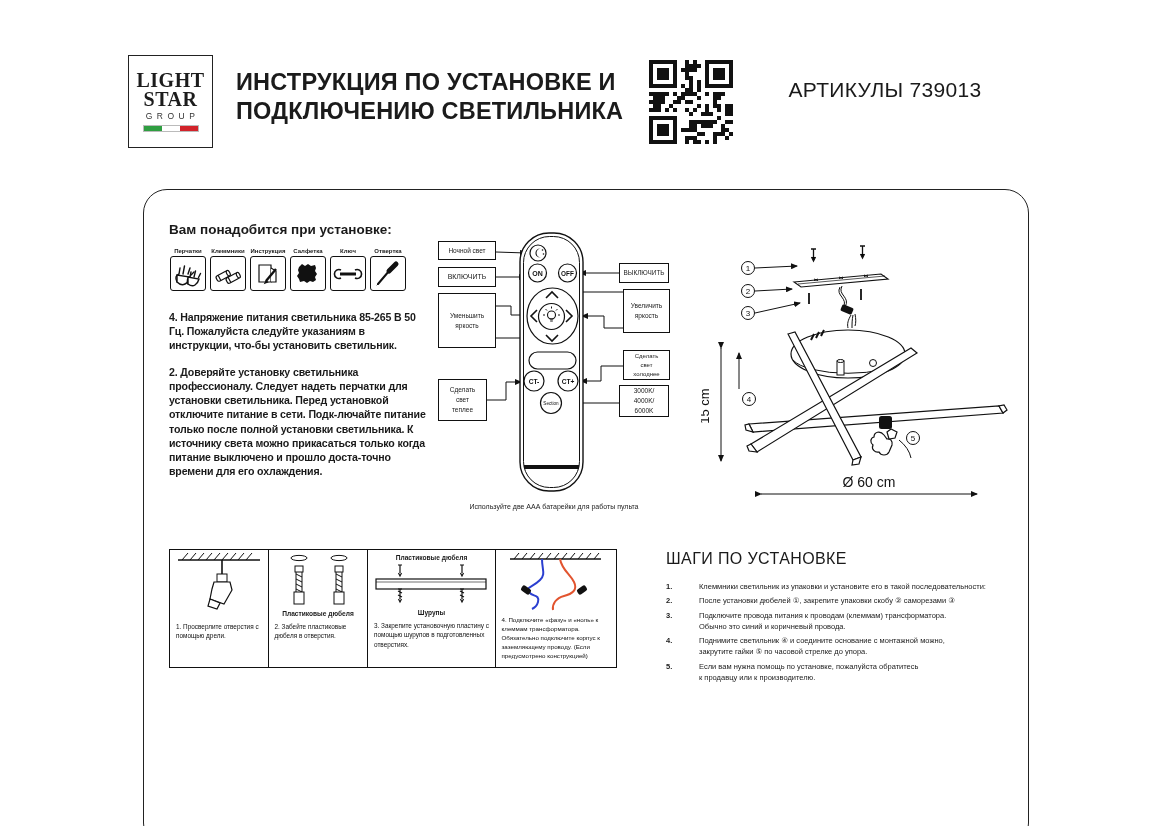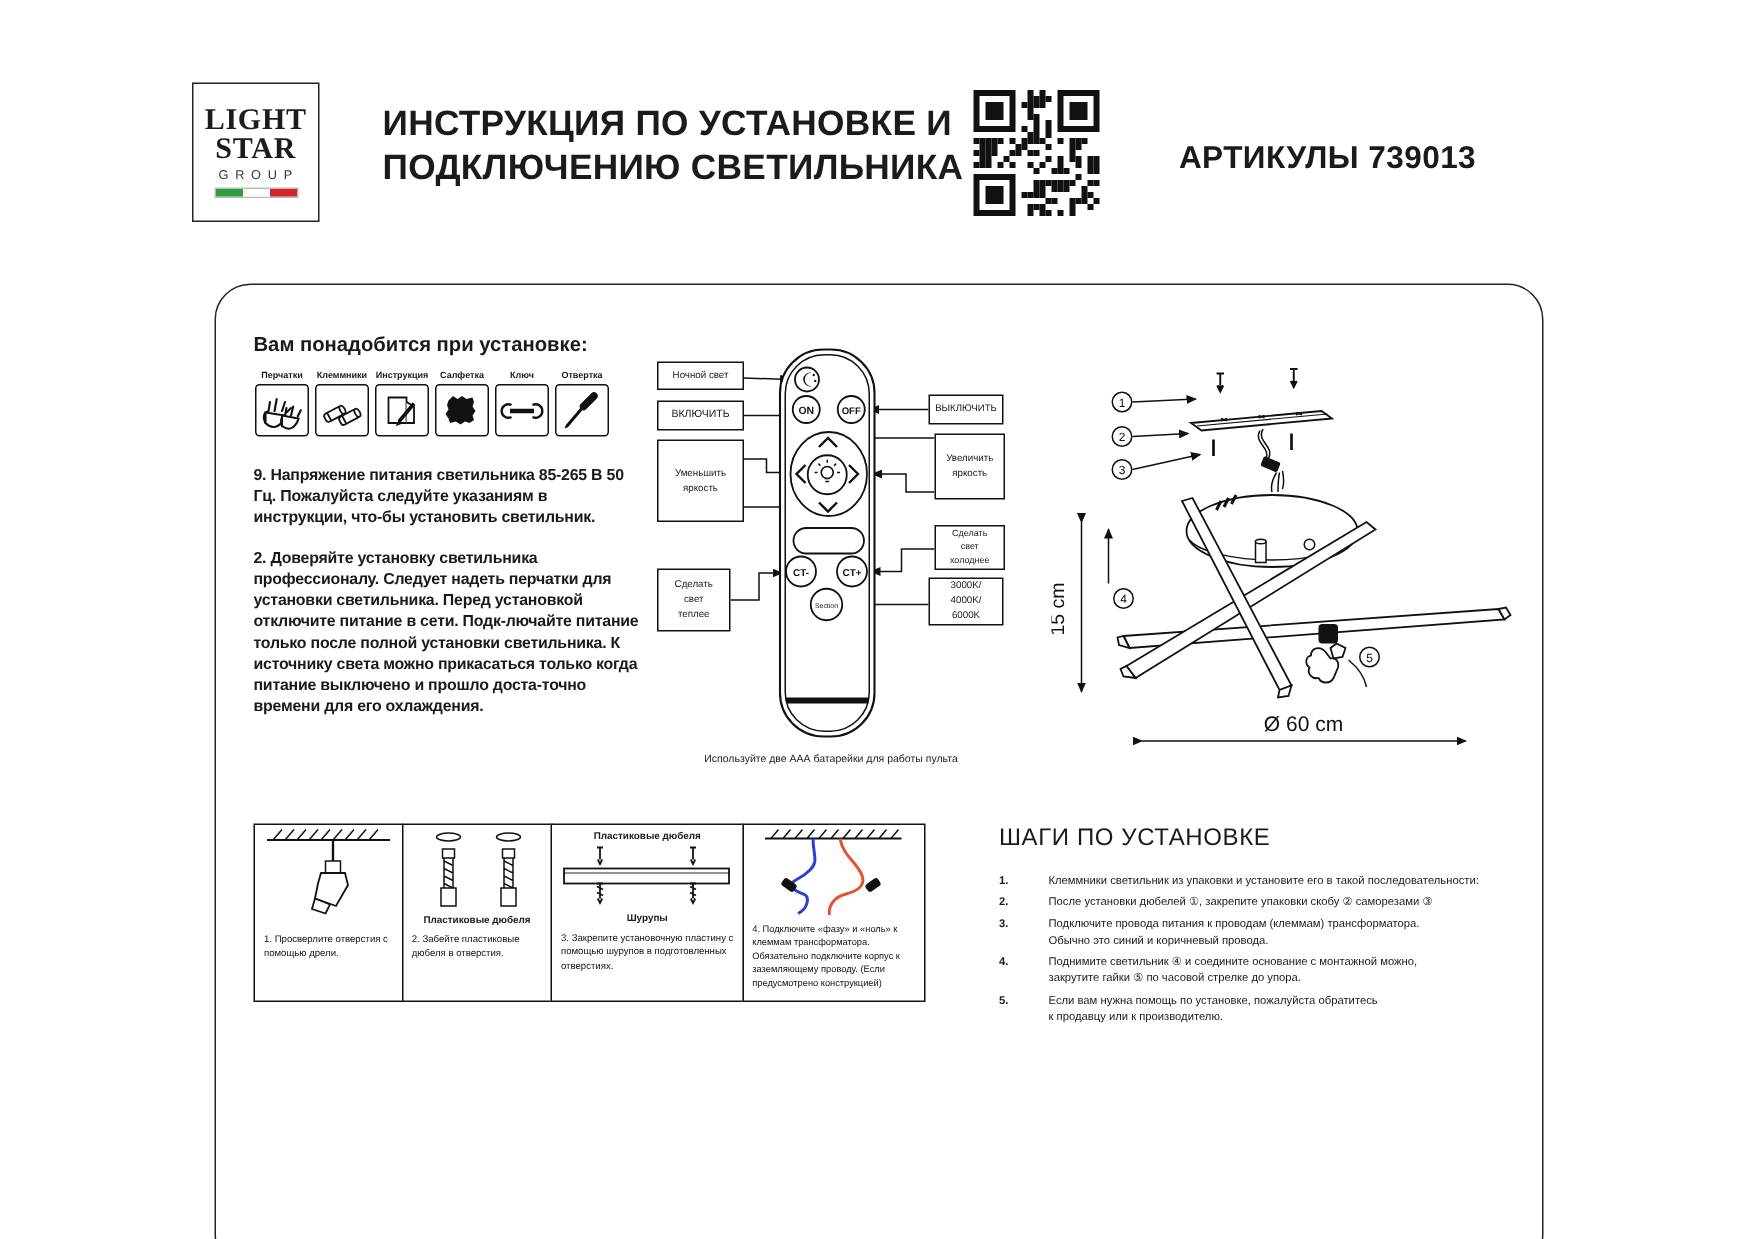--- a/index.html
+++ b/index.html
@@ -10,24 +10,24 @@
 
   
   .logo-frame{left:128px;top:55px;width:85px;height:93px;border:1.6px solid #222;
               display:flex;flex-direction:column;align-items:center;justify-content:center;}
   .logo-word{font-family:"Liberation Serif",serif;font-weight:bold;font-size:20px;line-height:.92;
              letter-spacing:.5px;color:#1c1c1c;}
   .logo-group{font-size:8.5px;letter-spacing:4.5px;margin:3px 0 4px 4px;color:#333;}
   .flag{width:56px;height:7px;display:flex;border:.5px solid #bbb;}
   .flag div{flex:1;}
   .doc-title{left:236px;top:68px;width:410px;font-size:23.5px;font-weight:bold;line-height:1.22;
-             white-space:pre-line;color:#1b1b1b;letter-spacing:.2px;margin-left:19px;}
+             white-space:pre-line;color:#1b1b1b;letter-spacing:.2px;}
   .series-block{left:770px;top:72px;width:230px;text-align:center;}
   .series{font-size:17px;font-weight:bold;letter-spacing:.3px;}
-  .articles{font-size:21px;font-weight:bold;margin-top:22px;letter-spacing:.3px;}
+  .articles{font-size:21px;font-weight:normal;margin-top:6px;letter-spacing:.3px;}
 
   
   .panel{left:143px;top:189px;width:886px;height:658px;border:1.6px solid #222;border-radius:24px;}
 
   .tools-heading{left:25px;top:32px;font-size:13.5px;font-weight:bold;}
   .tools-row{left:25px;top:58px;display:flex;gap:2px;}
   .tool{width:38px;text-align:center;}
   .tool-label{font-size:6px;font-weight:bold;white-space:nowrap;overflow:visible;}
   .tool-box{width:36px;height:35px;border:1.3px solid #111;border-radius:3px;margin:2px auto 0;
             display:flex;align-items:center;justify-content:center;}
@@ -288,21 +288,21 @@
               <line x1="5" y1="24" x2="16" y2="11" stroke-width="2"></line>
               <line x1="16" y1="11" x2="23" y2="4" stroke-width="5"></line>
               <line x1="4" y1="25" x2="7" y2="22" stroke-width="1"></line>
             </g>
           </svg>
         </div>
       </div>
     </div>
 
     <div class="abs notes">
-      <p>9. Напряжение питания светильника 85-265 В 50 Гц. Пожалуйста следуйте указаниям в инструкции, что-бы установить светильник.</p>
+      <p>4. Напряжение питания светильника 85-265 В 50 Гц. Пожалуйста следуйте указаниям в инструкции, что-бы установить светильник.</p>
       <p>2. Доверяйте установку светильника профессионалу. Следует надеть перчатки для установки светильника. Перед установкой отключите питание в сети. Подк-лючайте питание только после полной установки светильника. К источнику света можно прикасаться только когда питание выключено и прошло доста-точно времени для его охлаждения.</p>
     </div>
 
     <svg class="abs" style="left:290px;top:42px" width="290" height="290" viewBox="0 0 290 290">
       <defs>
         <marker id="arr" markerWidth="7" markerHeight="6" refX="6" refY="3" orient="auto">
           <path d="M0,0 L7,3 L0,6 z" fill="#111"></path>
         </marker>
       </defs>
 

